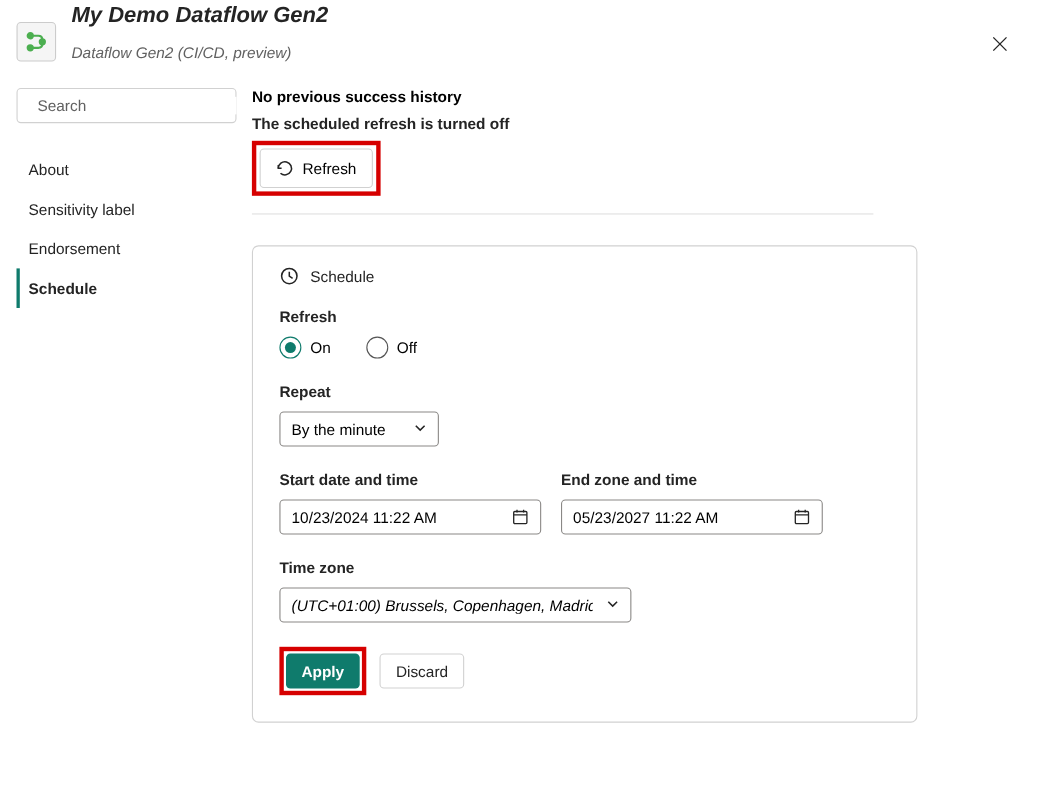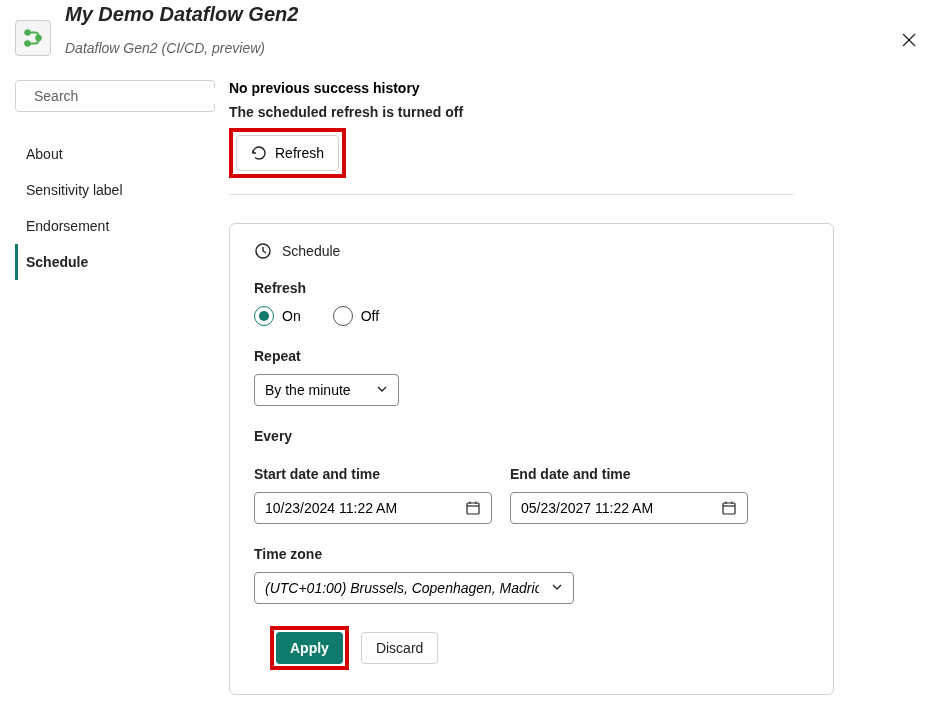--- a/index.html
+++ b/index.html
@@ -56,21 +56,21 @@
 
     .every-row { display: flex; align-items: center; gap: 12px; }
     .every-input { width: 78px; height: 32px; border: 1px solid #8a8886; border-radius: 4px; padding: 0 10px; font-size: 14px; }
     .unit { font-size: 14px; color: #242424; }
 
     .date-row { display: flex; gap: 18px; }
     .date-col { flex: 0 0 auto; }
     .date-input { width: 238px; height: 32px; border: 1px solid #8a8886; border-radius: 4px; display: flex; align-items: center; padding: 0 10px; font-size: 14px; justify-content: space-between; cursor: pointer; background: #fff; }
     .date-input svg { width: 16px; height: 16px; }
 
-    .btn-row { display: flex; align-items: center; gap: 12px; margin-left: 16px; }
+    .btn-row { display: flex; align-items: center; gap: 12px; }
     .apply-wrap { border: 4px solid #d60000; padding: 2px; display: inline-block; }
     .apply-btn { height: 32px; background: #0f7b6c; color: #fff; border: none; border-radius: 4px; padding: 0 14px; font-size: 14px; font-weight: 600; cursor: pointer; }
     .discard-btn { height: 32px; background: #fff; color: #242424; border: 1px solid #d1d1d1; border-radius: 4px; padding: 0 14px; font-size: 14px; cursor: pointer; }
 
     .chev svg { width: 12px; height: 12px; }
   </style>
 </head>
 <body>
 
 <div class="header">
@@ -155,38 +155,37 @@
         <div class="field-label">Repeat</div>
         <div class="select repeat-select">
           <span>By the minute</span>
           <span class="chev"><svg viewBox="0 0 12 12" stroke="#242424" stroke-width="1.4" fill="none">
                 <polyline points="2,4 6,8 10,4"></polyline>
               </svg></span>
         </div>
       </div>
 
       <div class="section">
-        <div class="field-label">Every</div>
       </div>
 
       <div class="date-row section">
         <div class="date-col">
           <div class="field-label">Start date and time</div>
           <div class="date-input">
             <span>10/23/2024 11:22 AM</span>
             <svg viewBox="0 0 16 16" fill="none" stroke="#242424" stroke-width="1.2">
                 <rect x="2" y="3" width="12" height="11" rx="1"></rect>
                 <line x1="2" y1="6" x2="14" y2="6"></line>
                 <line x1="5" y1="1.5" x2="5" y2="4"></line>
                 <line x1="11" y1="1.5" x2="11" y2="4"></line>
               </svg>
           </div>
         </div>
         <div class="date-col">
-          <div class="field-label">End date and time</div>
+          <div class="field-label">End zone and time</div>
           <div class="date-input">
             <span>05/23/2027 11:22 AM</span>
             <svg viewBox="0 0 16 16" fill="none" stroke="#242424" stroke-width="1.2">
                 <rect x="2" y="3" width="12" height="11" rx="1"></rect>
                 <line x1="2" y1="6" x2="14" y2="6"></line>
                 <line x1="5" y1="1.5" x2="5" y2="4"></line>
                 <line x1="11" y1="1.5" x2="11" y2="4"></line>
               </svg>
           </div>
         </div>

